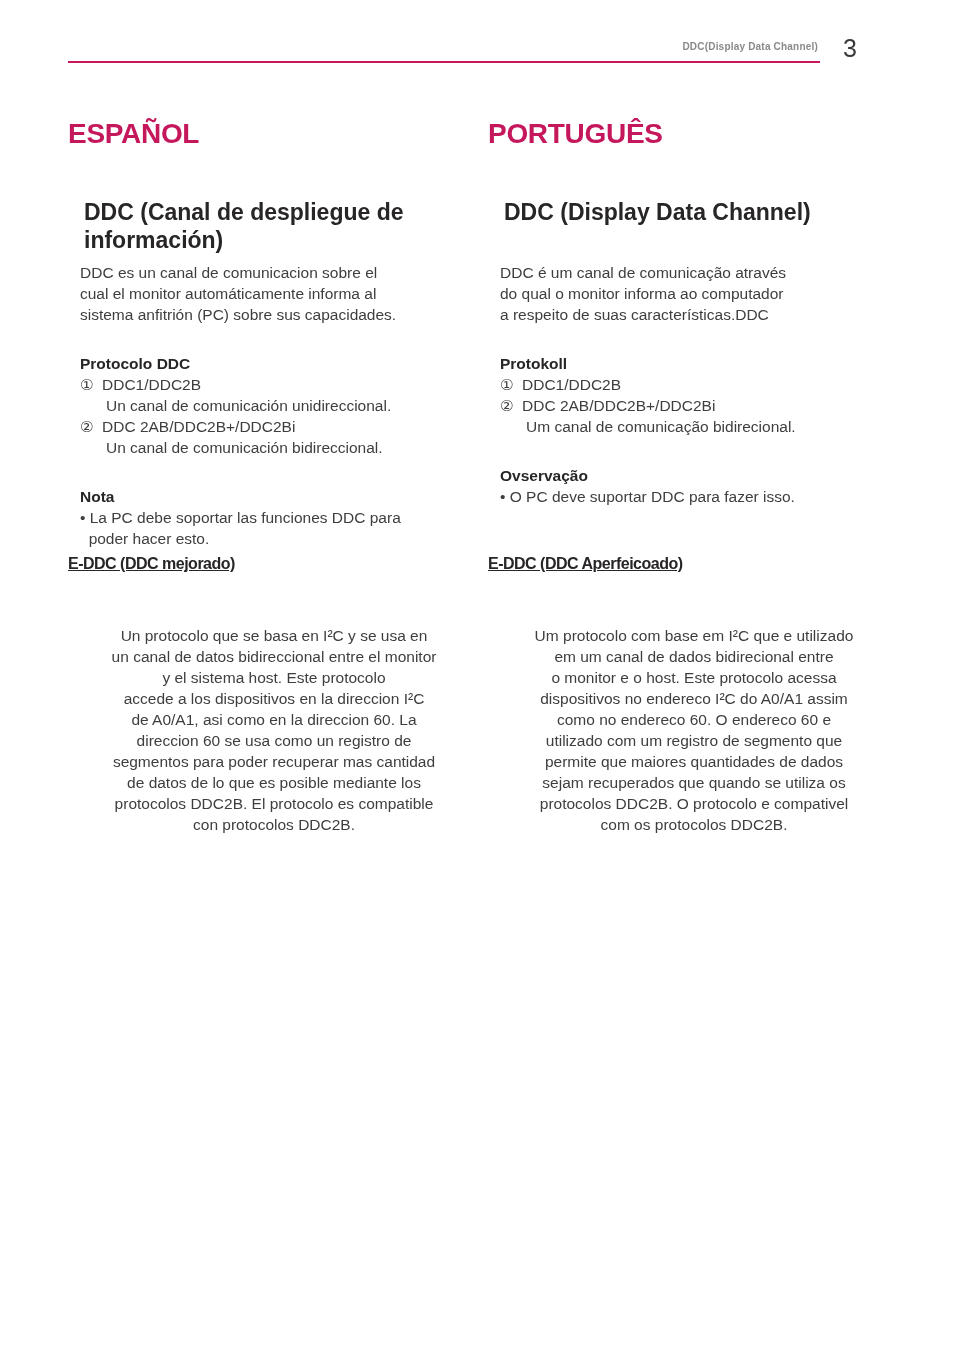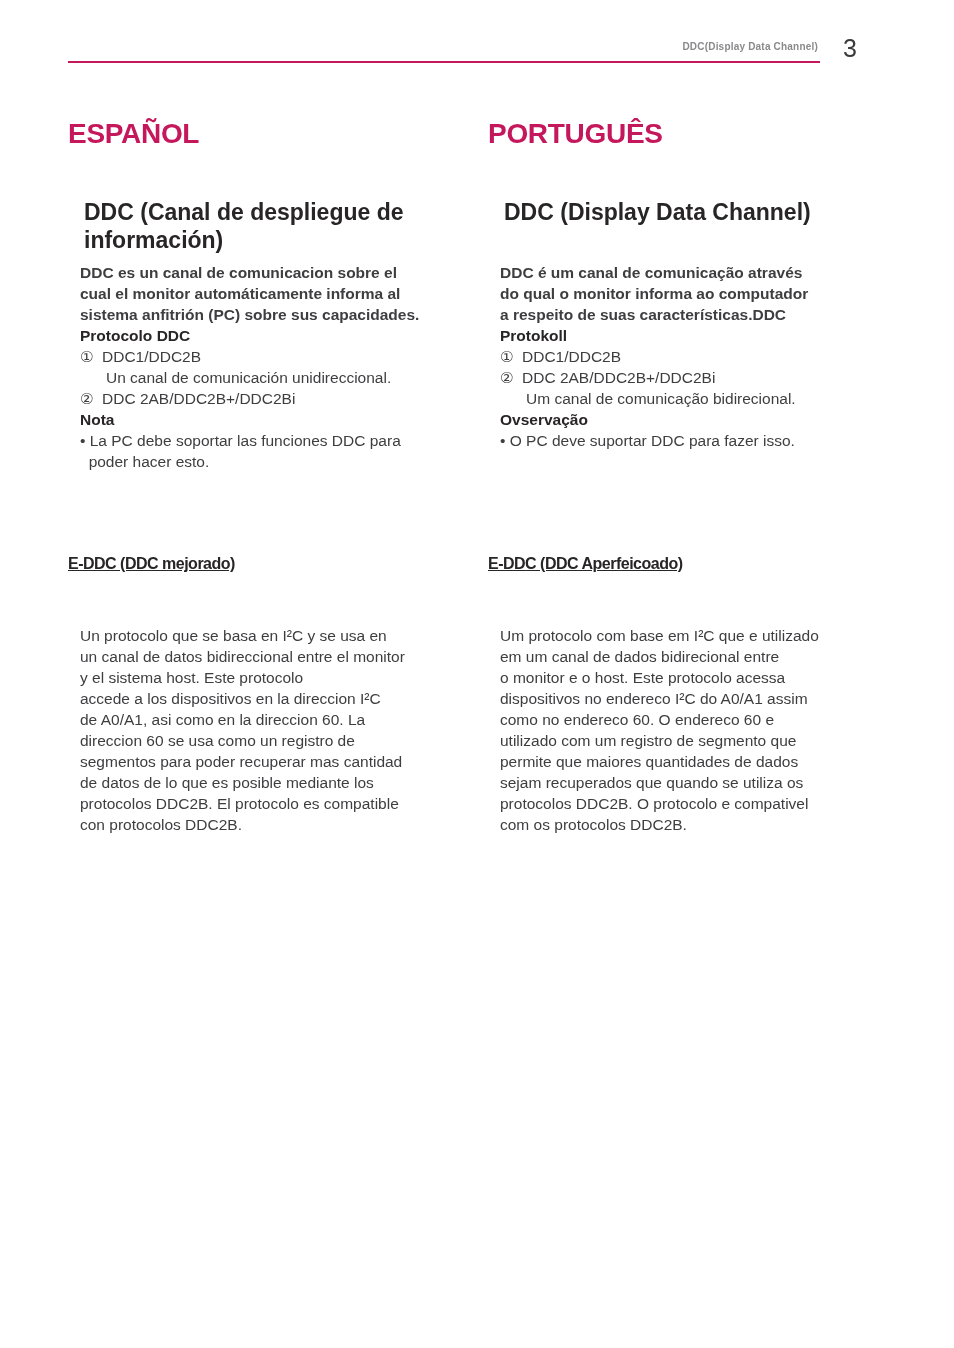--- a/index.html
+++ b/index.html
@@ -41,35 +41,36 @@
     letter-spacing:-0.3px;
   }
   .sec1-heading{
     position:absolute;top:80px;left:16px;width:400px;
     font-size:23px;line-height:28px;font-weight:bold;color:var(--heading);
   }
   .sec1-content{
     position:absolute;top:144px;left:12px;width:388px;
     font-size:15.5px;line-height:21px;color:var(--body);
   }
-  .sec1-content .lines{white-space:pre-wrap;font-weight:bold;}
-  .subheading{font-weight:bold;color:var(--heading);}
+  .sec1-content .lines{white-space:pre-wrap;}
+  .subheading{font-weight:bold;color:var(--heading);margin-top:28px;}
   .item-line .marker{display:inline-block;width:22px;font-size:15px;}
   .item-desc{padding-left:26px;}
   .note-text{white-space:pre-wrap;}
   .sec2-heading{
     position:absolute;top:437px;left:0;width:400px;
     font-size:16px;font-weight:bold;color:var(--heading);
     letter-spacing:-0.5px;
     text-decoration:underline;
   }
   .sec2-body{
     position:absolute;top:507px;left:12px;width:388px;
     font-size:15.5px;line-height:21px;color:var(--body);
     white-space:pre-wrap;
+    text-align:center;
   }
 </style>
 </head>
 <body>
 
 <div class="running-title">DDC(Display Data Channel)</div>
 <div class="page-number">3</div>
 <div class="header-rule"></div>
 
 <div class="column col-0">
@@ -82,20 +83,21 @@
 cual el monitor automáticamente informa al
 sistema anfitrión (PC) sobre sus capacidades.</p>
     <div class="subheading">Protocolo DDC</div>
     <div class="item-line">
       <span class="marker">①</span><span>DDC1/DDC2B</span>
     </div>
     <div class="item-desc">Un canal de comunicación unidireccional.</div>
     <div class="item-line">
       <span class="marker">②</span><span>DDC 2AB/DDC2B+/DDC2Bi</span>
     </div>
+    <div class="item-desc">Un canal de comunicación bidireccional.</div>
     <div class="subheading">Nota</div>
     <div class="note-text">• La PC debe soportar las funciones DDC para
   poder hacer esto.</div>
   </div>
 
   <h2 class="sec2-heading">E-DDC (DDC mejorado)</h2>
   <p class="sec2-body">Un protocolo que se basa en I²C y se usa en
 un canal de datos bidireccional entre el monitor
 y el sistema host. Este protocolo
 accede a los dispositivos en la direccion I²C

